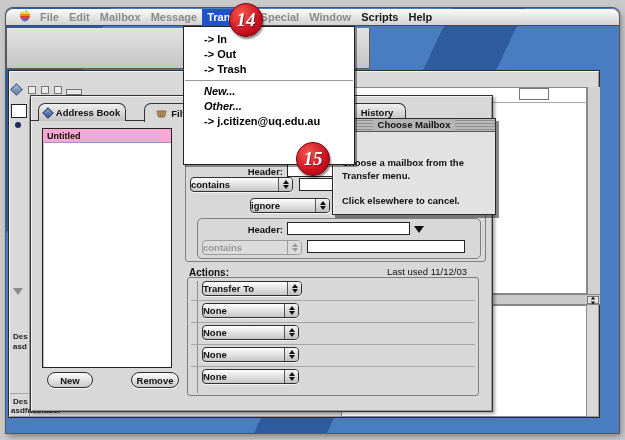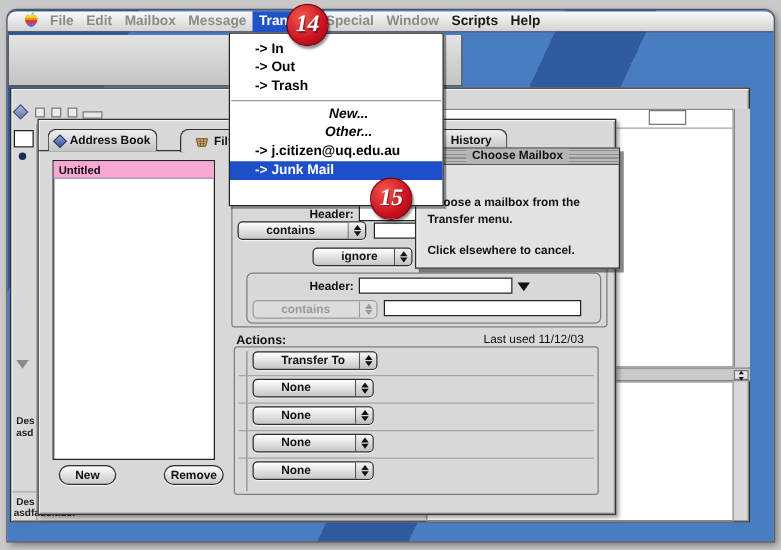--- a/index.html
+++ b/index.html
@@ -45,21 +45,21 @@
     border:1px solid #666; border-radius:2px;
     display:flex; align-items:center; justify-content:center;
   }
   .tbtn.off { opacity:.55; background:#d9d9d9; }
 
   
   .popup {
     height:15px; border:1px solid #2e2e2e; border-radius:4px;
     background:linear-gradient(#fefefe,#c7c7c7);
     font-size:9.5px; font-weight:bold; color:#111;
-    display:flex; align-items:center; padding-left:22px;
+    display:flex; align-items:center; padding-left:0;
     box-shadow:0 1px 0 rgba(255,255,255,.7);
   }
   .popup .stp {
     margin-left:auto; width:14px; height:100%;
     border-left:1px solid #555; display:flex; flex-direction:column;
     align-items:center; justify-content:center; gap:1px;
     background:linear-gradient(#f4f4f4,#c0c0c0); border-radius:0 3px 3px 0;
   }
   .tri-u { width:0; height:0; border-left:3px solid transparent; border-right:3px solid transparent; border-bottom:4px solid #111; }
   .tri-d { width:0; height:0; border-left:3px solid transparent; border-right:3px solid transparent; border-top:4px solid #111; }
@@ -105,21 +105,21 @@
 
   
   .tmenu {
     left:183px; top:26px; width:172px; height:139px;
     background:#fff; border:1px solid #222;
     box-shadow:2px 2px 0 rgba(0,0,0,.4);
     padding-top:5px; z-index:60;
     font-size:11px; font-weight:bold; color:#000;
   }
   .tmenu .mi { height:15px; line-height:15px; padding-left:20px; white-space:nowrap; }
-  .tmenu .it { font-style:italic;text-align:center; }
+  .tmenu .it { font-style:italic; }
   .tmenu .hi { background:#1e4fc8; color:#fff; }
   .tmenu .sep { height:1px; background:#9a9a9a; margin:3px 1px; }
 
   
   .dlg {
     left:332px; top:118px; width:164px; height:97px;
     background:#e2e2e2; border:1px solid #2b2b2b;
     box-shadow:3px 3px 0 rgba(40,40,40,.55), inset 1px 1px 0 #f6f6f6;
     z-index:30;
   }
@@ -382,17 +382,16 @@
 </div>
 
 <div class="abs tmenu">
   <div class="mi">-&gt; In</div>
   <div class="mi">-&gt; Out</div>
   <div class="mi">-&gt; Trash</div>
   <div class="sep"></div>
   <div class="mi it">New...</div>
   <div class="mi it">Other...</div>
   <div class="mi">-&gt; j.citizen@uq.edu.au</div>
-  <div class="mi hi">-&gt; Junk Mail</div>
 </div>
 
 <div class="abs badge" style="left:229px; top:3px;">14</div>
 <div class="abs badge" style="left:296px; top:142px;">15</div>
 
 </body></html>

